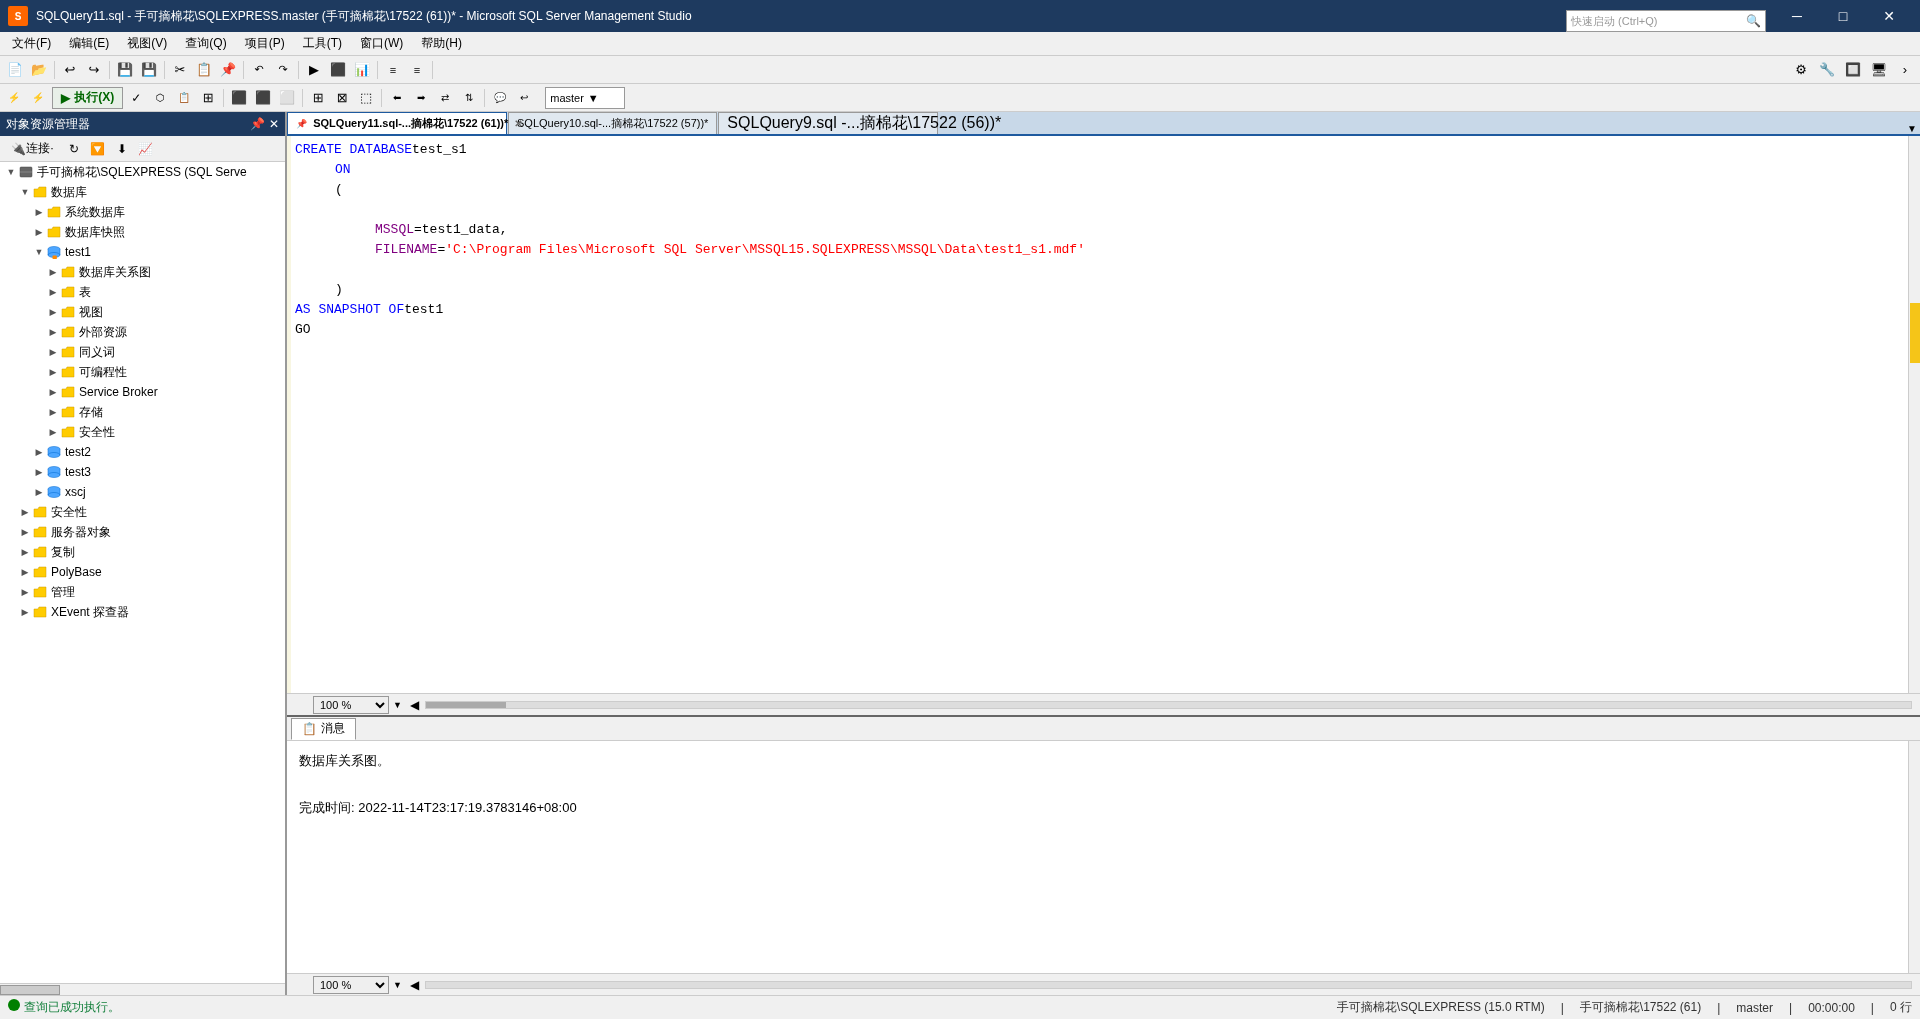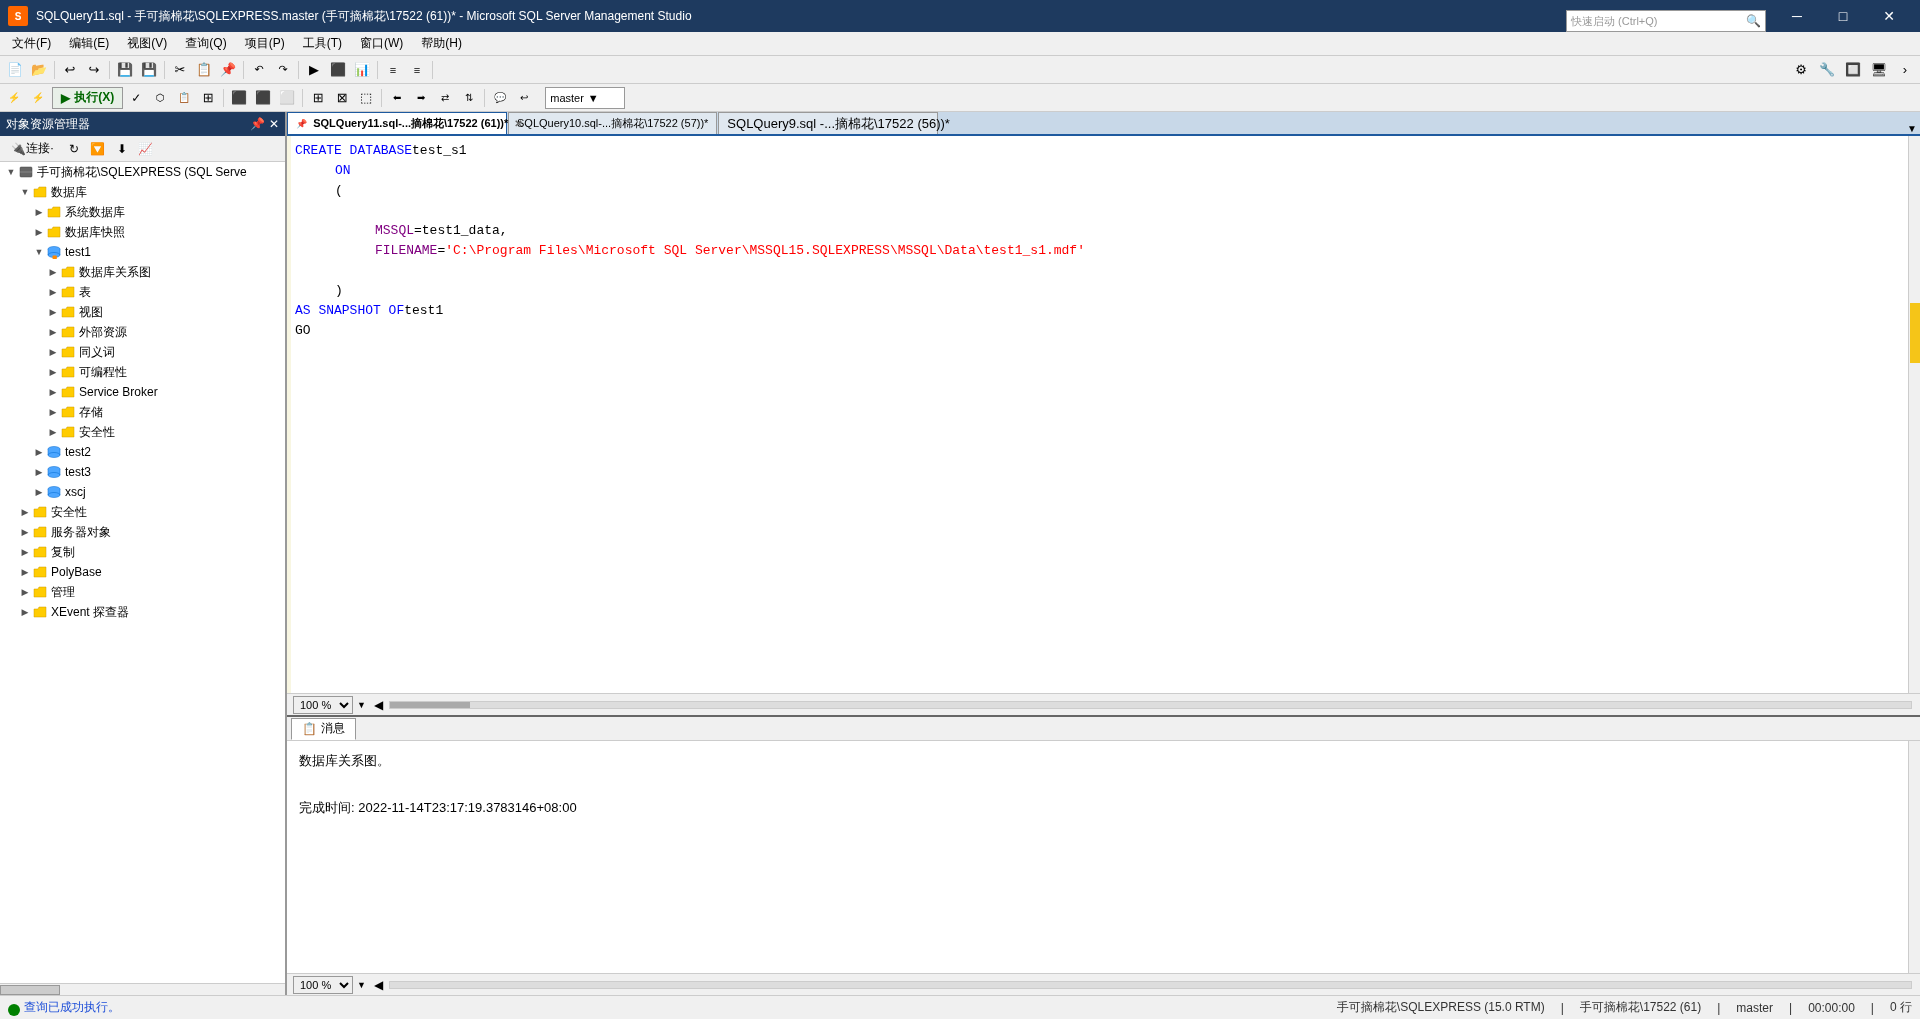--- a/index.html
+++ b/index.html
@@ -190,40 +190,41 @@
     .editor-area {
       flex: 1;
       background: white;
       padding: 4px 8px;
       font-family: Consolas, 'Courier New', monospace;
       font-size: 13px;
       overflow-y: auto;
       line-height: 1.5;
       position: relative;
     }
-    .code-line { display: flex; align-items: flex-end; min-height: 20px; }
+    .code-line { display: flex; align-items: center; min-height: 20px; }
     .kw { color: #0000ff; }
     .str { color: #ff0000; }
     .plain { color: #000; }
     .purple { color: #800080; }
     
     
     .zoom-bar {
       height: 22px;
       background: #f0f0f0;
       border-top: 1px solid #ccc;
       display: flex;
       align-items: center;
       padding: 0 6px;
       font-size: 12px;
       gap: 4px;
     }
     .zoom-select {
-      height: 18px; width: 60px; border: 1px solid #999; font-size: 11px;
+      height: 18px; width: 76px; border: 1px solid #999; font-size: 11px;
       padding: 0 2px;
+      margin-left: 20px;
     }
     
     
     .results-panel {
       height: 280px;
       border-top: 2px solid #666;
       background: white;
       display: flex;
       flex-direction: column;
     }
@@ -277,21 +278,21 @@
       height: 24px;
       display: flex;
       align-items: center;
       justify-content: space-between;
       padding: 0 8px;
       border-top: 1px solid #ccc;
       font-size: 12px;
     }
     .status-left { display: flex; align-items: center; gap: 8px; }
     .status-right { display: flex; align-items: center; gap: 16px; color: #333; }
-    .status-success { color: #1d4ed8; display: flex; align-items: flex-end; gap: 4px; }
+    .status-success { color: #15803d; display: flex; align-items: flex-start; gap: 4px; }
     .status-circle { width: 12px; height: 12px; border-radius: 50%; background: green; display: inline-block; }
     
     
     .editor-area::-webkit-scrollbar { width: 12px; }
     .editor-area::-webkit-scrollbar-track { background: #f0f0f0; }
     .editor-area::-webkit-scrollbar-thumb { background: #ccc; border: 1px solid #999; }
     
     .oe-tree::-webkit-scrollbar { width: 12px; }
     .oe-tree::-webkit-scrollbar-track { background: #f0f0f0; }
     .oe-tree::-webkit-scrollbar-thumb { background: #ccc; }
@@ -701,21 +702,21 @@
     <div class="tab-bar">
       <div class="tab active">
         <span style="font-size:9px;color:#555;">📌</span>
         <span style="font-size:11px;">SQLQuery11.sql-...摘棉花\17522 (61))*</span>
         <span class="tab-close">✕</span>
       </div>
       <div class="tab">
         <span style="font-size:11px;">SQLQuery10.sql-...摘棉花\17522 (57))*</span>
       </div>
       <div class="tab">
-        <span style="font-size:13px;">SQLQuery9.sql -...摘棉花\17522 (56))*</span>
+        <span style="font-size:16px;">SQLQuery9.sql -...摘棉花\17522 (56))*</span>
       </div>
       <div style="margin-left:auto;width:16px;display:flex;align-items:center;justify-content:center;">
         <span style="font-size:10px;">▼</span>
       </div>
     </div>
 
     <div style="flex:1;display:flex;flex-direction:column;overflow:hidden;">
       <div style="flex:1;display:flex;overflow:hidden;">
         <div class="editor-area">
 

